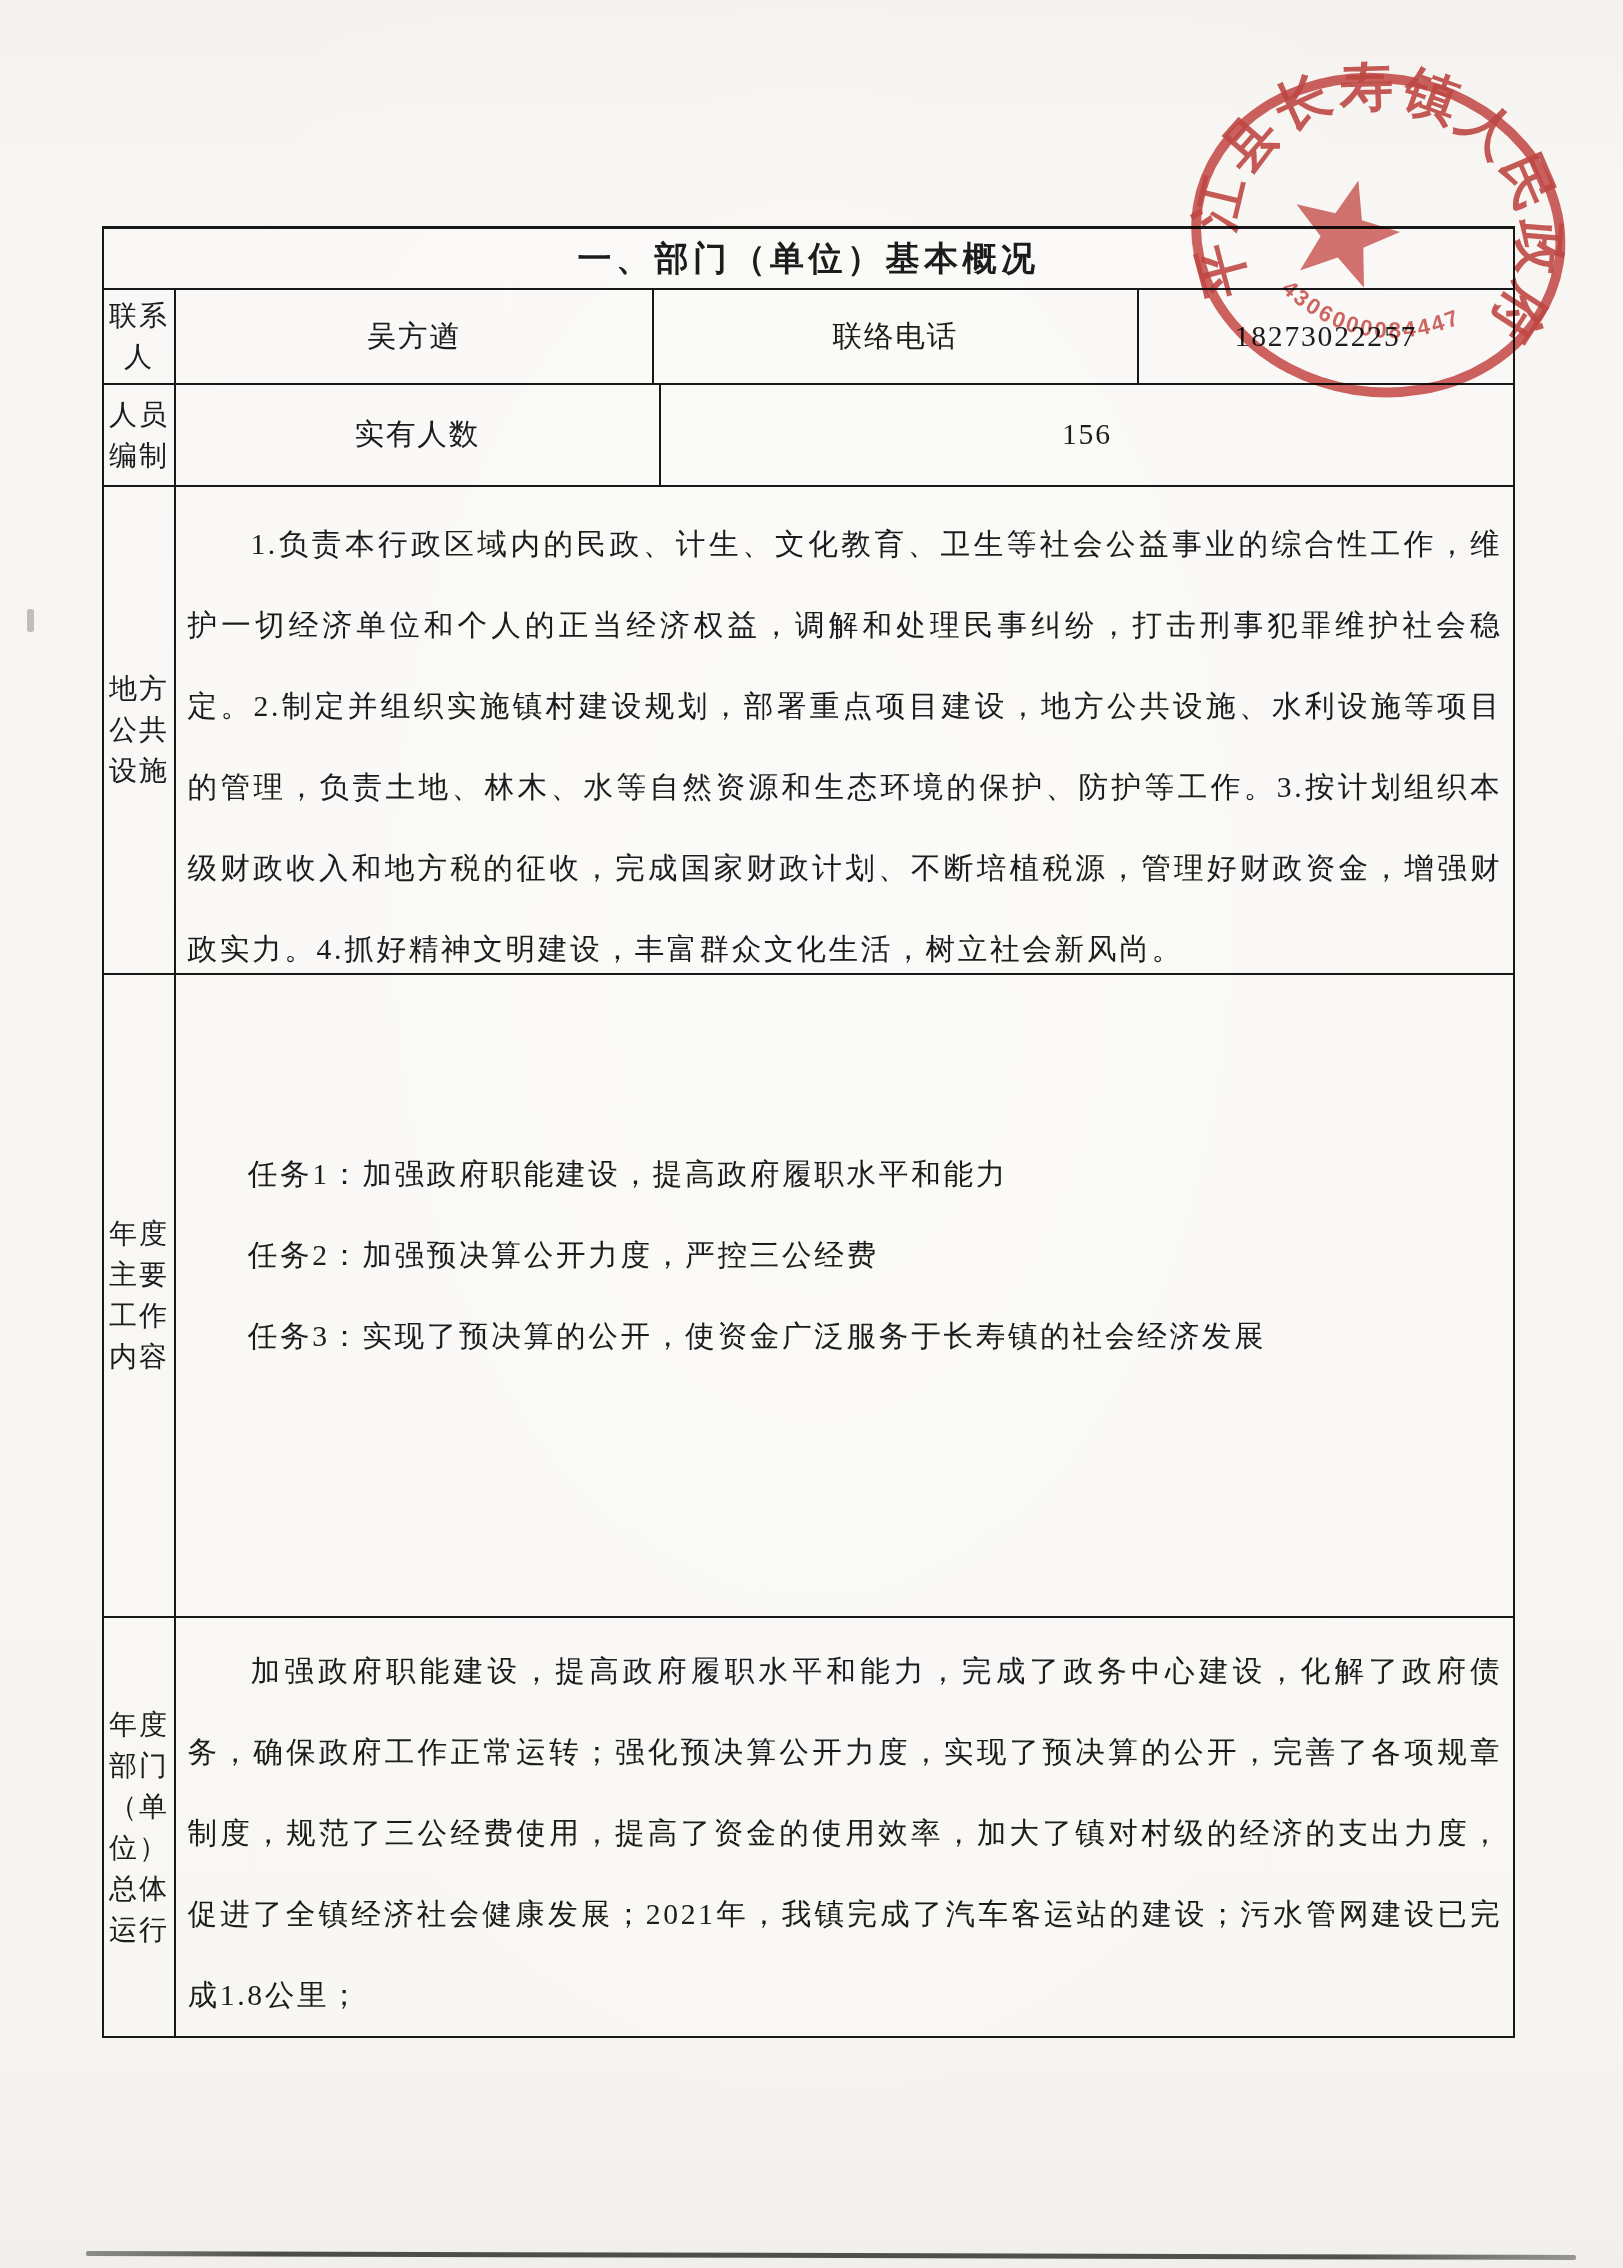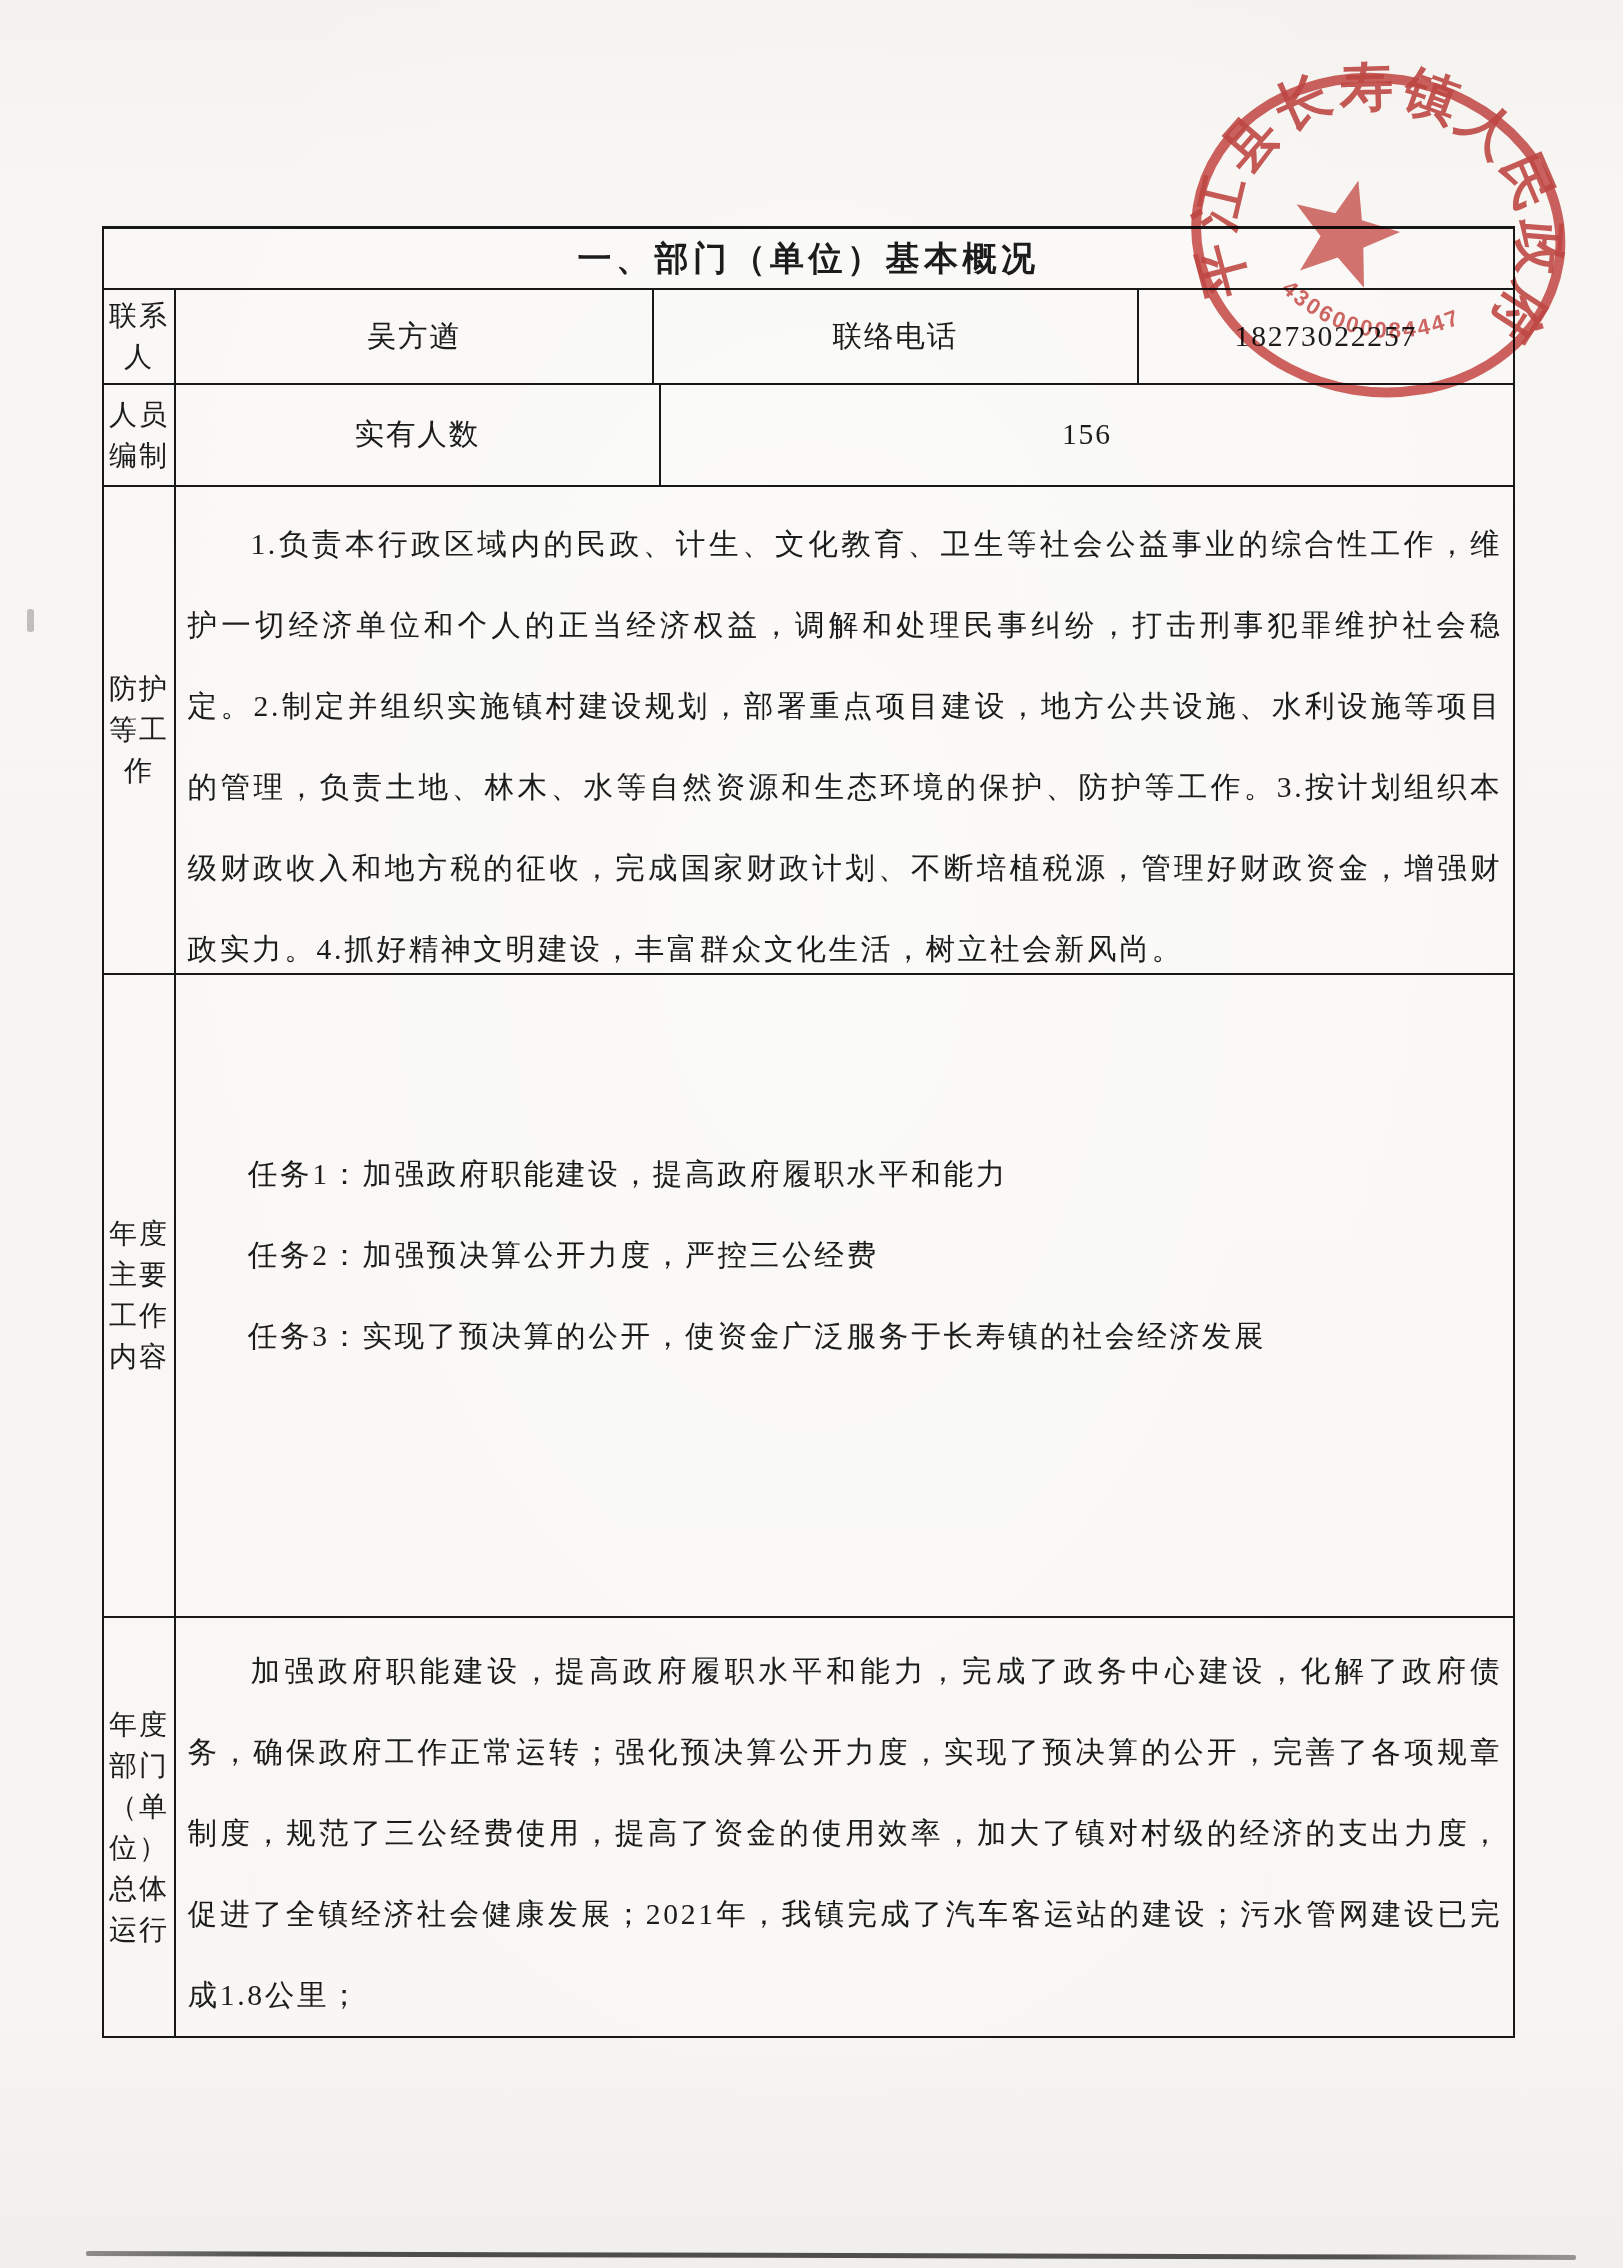--- a/index.html
+++ b/index.html
@@ -97,21 +97,21 @@
       <div class="vcell cellD">18273022257</div>
     </div>
 
     <div class="row r-staff">
       <div class="lblcell">人员编制</div>
       <div class="vcell cellC">实有人数</div>
       <div class="vcell cellD">156</div>
     </div>
 
     <div class="row r-duties">
-      <div class="lblcell">防护等工作</div>
+      <div class="lblcell">地方公共设施</div>
       <div class="paracell">1.负责本行政区域内的民政、计生、文化教育、卫生等社会公益事业的综合性工作，维护一切经济单位和个人的正当经济权益，调解和处理民事纠纷，打击刑事犯罪维护社会稳定。2.制定并组织实施镇村建设规划，部署重点项目建设，地方公共设施、水利设施等项目的管理，负责土地、林木、水等自然资源和生态环境的保护、防护等工作。3.按计划组织本级财政收入和地方税的征收，完成国家财政计划、不断培植税源，管理好财政资金，增强财政实力。4.抓好精神文明建设，丰富群众文化生活，树立社会新风尚。</div>
     </div>
 
     <div class="row r-tasks">
       <div class="lblcell">年度主要工作内容</div>
       <div class="taskcell">
         <div class="task-line">任务1：加强政府职能建设，提高政府履职水平和能力</div>
         <div class="task-line">任务2：加强预决算公开力度，严控三公经费</div>
         <div class="task-line">任务3：实现了预决算的公开，使资金广泛服务于长寿镇的社会经济发展</div>
       </div>

